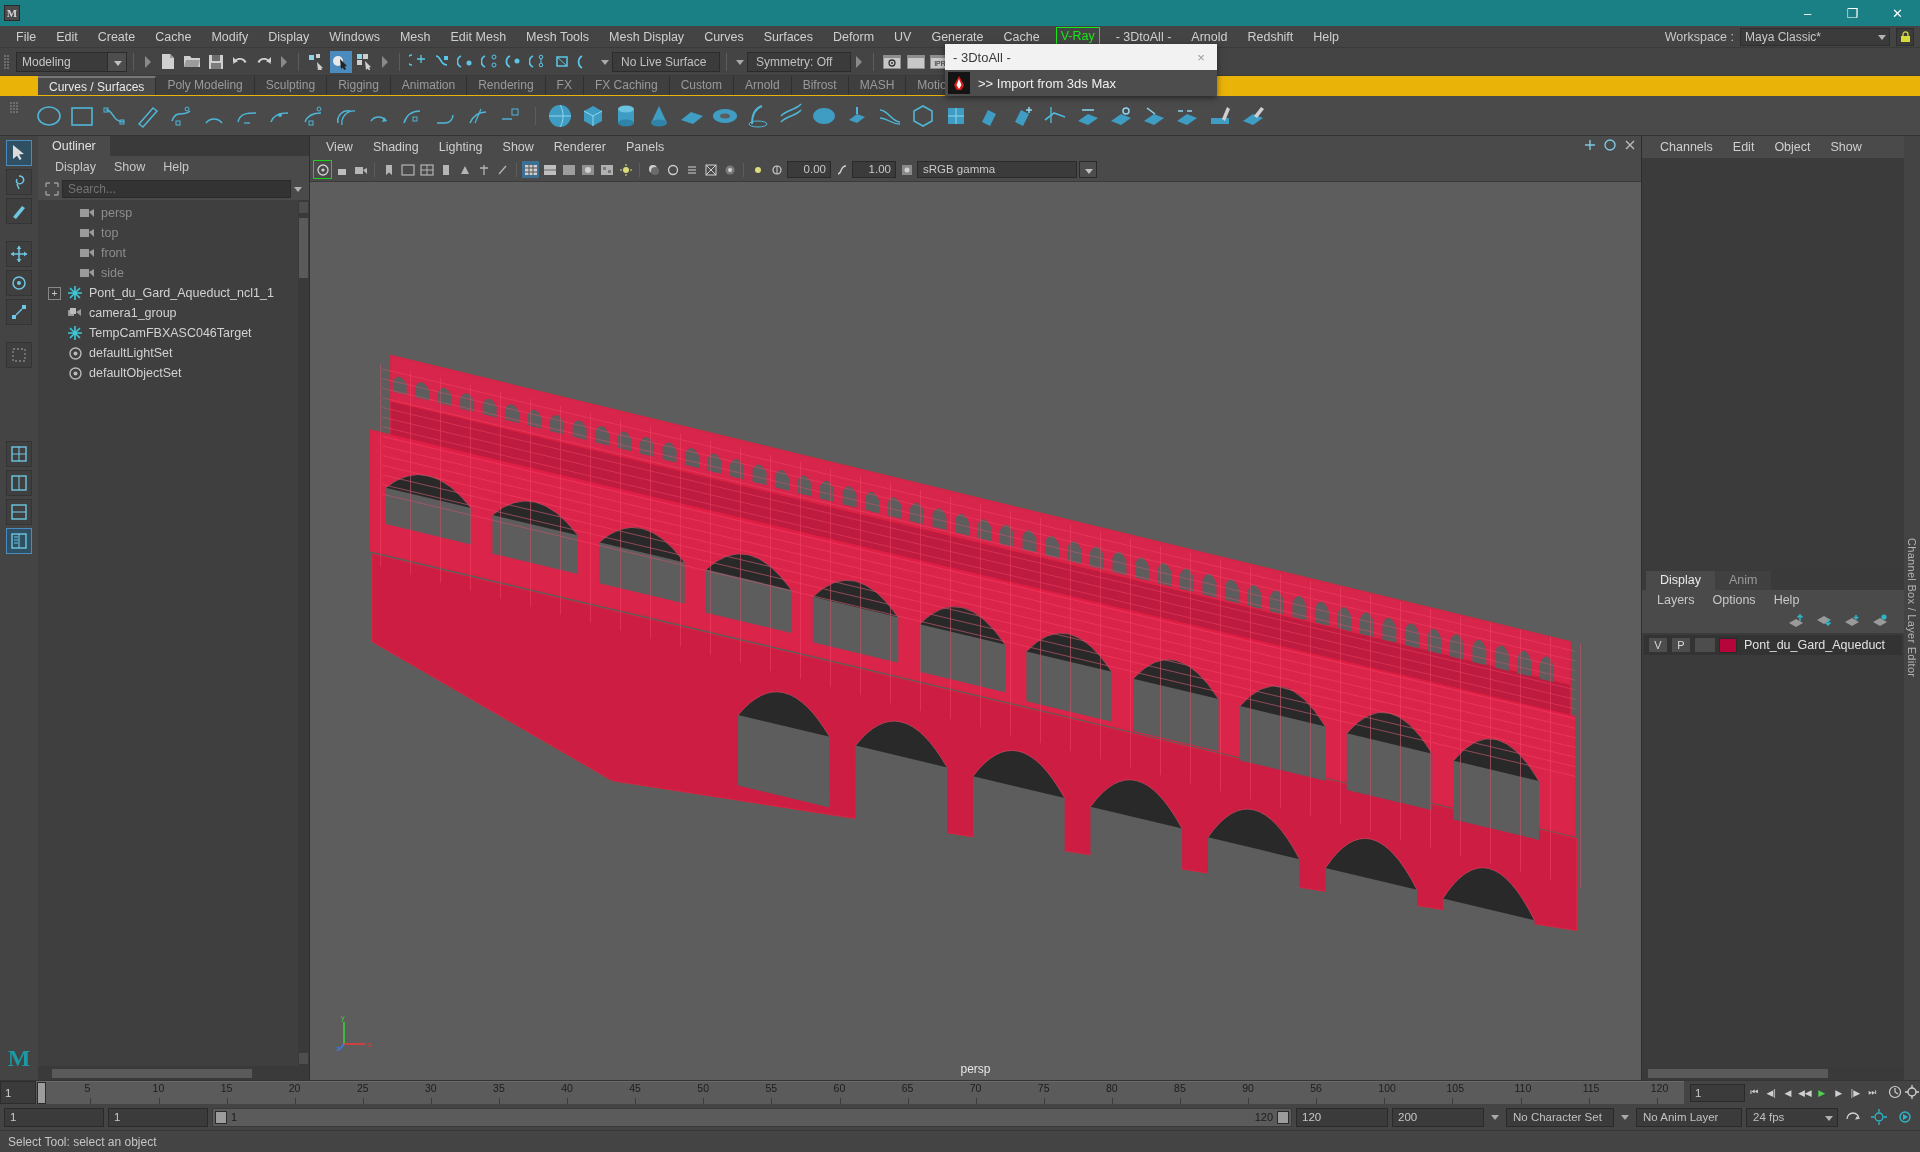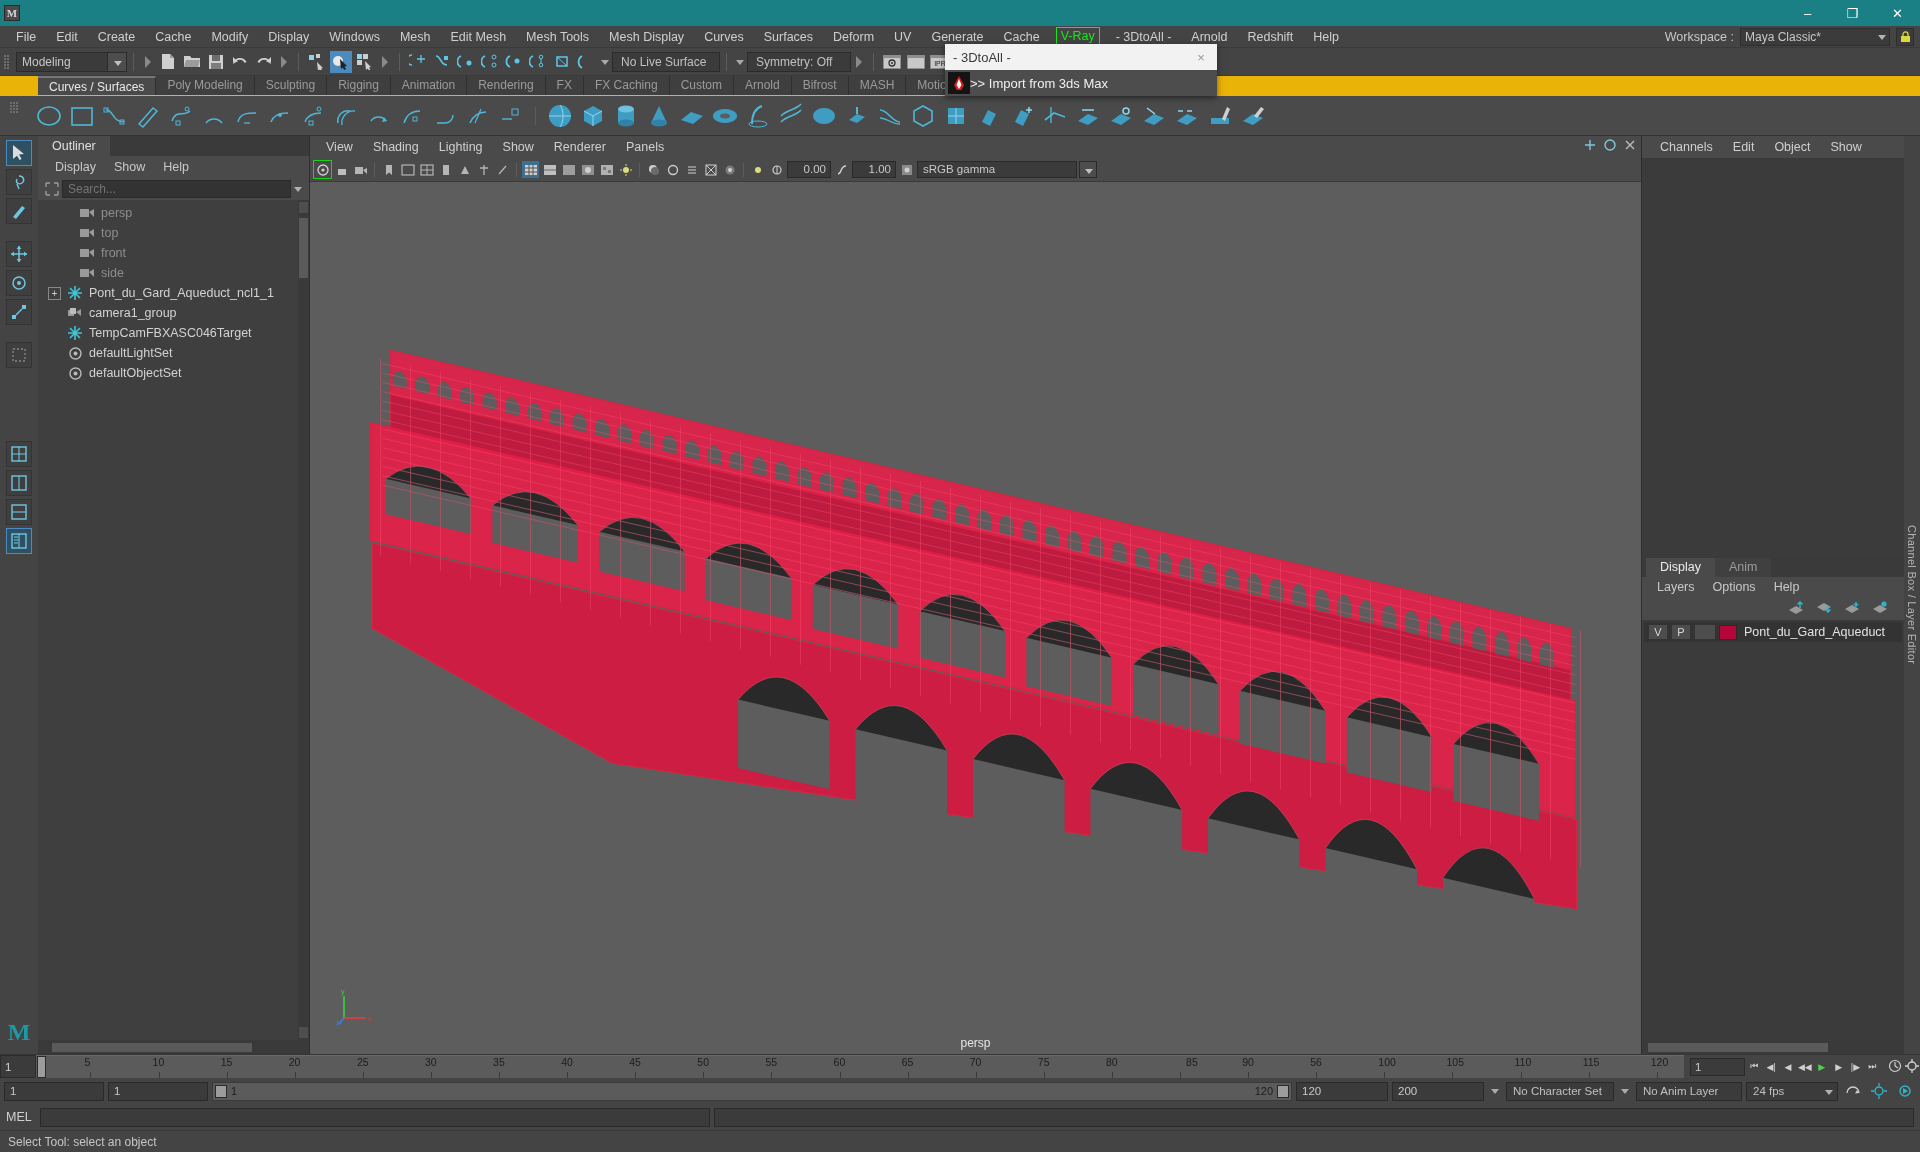--- a/index.html
+++ b/index.html
@@ -175,21 +175,21 @@
   .mellabel{font-size:12.5px;color:#d0d0d0;width:30px;}
   .melinput{height:19px;background:#3b3b3b;border:1px solid #2a2a2a;flex:0 0 670px;}
   .melinput2{height:19px;background:#3b3b3b;border:1px solid #2a2a2a;flex:1;}
 
   .statusline{height:22px;background:#444;display:flex;align-items:center;padding-left:8px;font-size:12px;color:#c5c5c5;flex:0 0 22px;border-top:1px solid #383838;}
 
   
   .dropdown{position:absolute;background:#f2f2f2;z-index:60;box-shadow:0 2px 6px rgba(0,0,0,.5);}
   .dd-header{height:26px;display:flex;align-items:center;justify-content:space-between;padding:0 8px;color:#3a3a3a;font-size:13px;background:#f2f2f2;}
   .dd-close{color:#999;font-size:13px;width:16px;text-align:center;}
-  .dd-item{height:26px;background:#4d4d4d;display:flex;align-items:center;padding-left:3px;color:#f0f0f0;font-size:13px;}
+  .dd-item{height:26px;background:#4d4d4d;display:flex;align-items:center;gap:8px;padding-left:3px;color:#f0f0f0;font-size:13px;}
   .dd-thumb{width:22px;height:22px;background:#141414;display:flex;align-items:center;justify-content:center;}
 </style>
 </head>
 <body>
 
 <div class="app">
 
   <div class="titlebar">
     <div class="tlogo">M</div>
     <div class="winbtns">
@@ -1292,21 +1292,21 @@
         <span class="tick" style="left: calc(48.7603% - 6px);">60</span>
         <span class="tickline" style="left: 48.7603%;"></span>
         <span class="tick" style="left: calc(52.8926% - 6px);">65</span>
         <span class="tickline" style="left: 52.8926%;"></span>
         <span class="tick" style="left: calc(57.0248% - 6px);">70</span>
         <span class="tickline" style="left: 57.0248%;"></span>
         <span class="tick" style="left: calc(61.157% - 6px);">75</span>
         <span class="tickline" style="left: 61.157%;"></span>
         <span class="tick" style="left: calc(65.2893% - 6px);">80</span>
         <span class="tickline" style="left: 65.2893%;"></span>
-        <span class="tick" style="left: calc(69.4215% - 6px); margin-left: 12px;">85</span>
+        <span class="tick" style="left: calc(69.4215% - 6px);">85</span>
         <span class="tickline" style="left: 69.4215%;"></span>
         <span class="tick" style="left: calc(73.5537% - 6px);">90</span>
         <span class="tickline" style="left: 73.5537%;"></span>
         <span class="tick" style="left: calc(77.686% - 6px);">56</span>
         <span class="tickline" style="left: 77.686%;"></span>
         <span class="tick" style="left: calc(81.8182% - 6px);">100</span>
         <span class="tickline" style="left: 81.8182%;"></span>
         <span class="tick" style="left: calc(85.9504% - 6px);">105</span>
         <span class="tickline" style="left: 85.9504%;"></span>
         <span class="tick" style="left: calc(90.0826% - 6px);">110</span>
@@ -1373,25 +1373,20 @@
         </svg>
     </div>
     <div class="pbtn" style="width:22px">
       <svg width="16" height="16" viewBox="0 0 16 16">
           <circle cx="8" cy="8" r="5" fill="none" stroke="#2fb5c9" stroke-width="1.4"></circle>
           <path d="M6 5l5 3-5 3z" fill="#2fb5c9"></path>
         </svg>
     </div>
   </div>
 
-  <div class="melrow">
-    <div class="mellabel">MEL</div>
-    <div class="melinput"></div>
-    <div class="melinput2"></div>
-  </div>
 
   <div class="statusline">
     <span>Select Tool: select an object</span>
   </div>
 
   <div class="dropdown" style="left:945px;top:44px;width:272px;">
     <div class="dd-header">
       <span>- 3DtoAll -</span>
       <span class="dd-close">×</span>
     </div>

